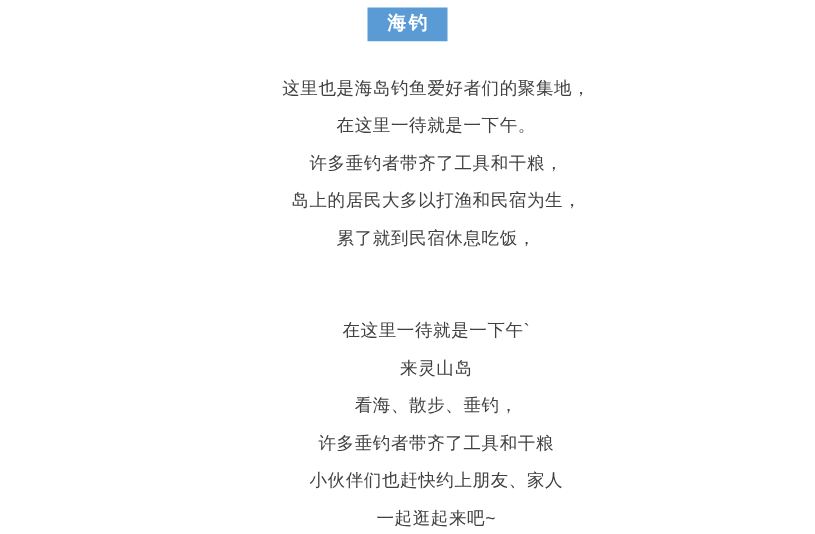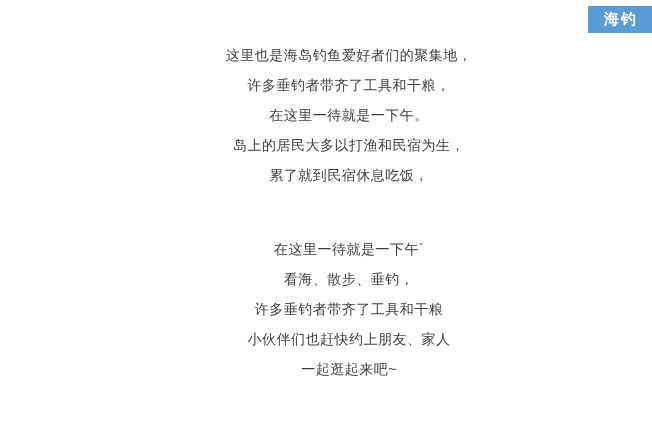--- a/index.html
+++ b/index.html
@@ -14,22 +14,22 @@
     overflow: hidden;
   }
   .page {
     width: 652px;
     height: 427px;
     position: relative;
     box-sizing: border-box;
     padding-top: 6px;
   }
   .title-wrap {
-    text-align: right;
-    margin-bottom: 7px;
+    text-align: center;
+    margin-bottom: 22px;
   }
   .title-badge {
     display: inline-block;
     background: #5B9BD5;
     color: #ffffff;
     font-size: 15px;
     font-weight: bold;
     letter-spacing: 2px;
     padding: 3px 14px 4px 16px;
     line-height: 1.3;
@@ -53,29 +53,30 @@
 <body>
 
 <div class="page">
 
   <div class="title-wrap">
     <span class="title-badge">海钓</span>
   </div>
 
   <div class="stanza">
     <div class="line">这里也是海岛钓鱼爱好者们的聚集地，</div>
+    <div class="line">在这里一待就是一下午。</div>
     <div class="line">许多垂钓者带齐了工具和干粮，</div>
-    <div class="line">在这里一待就是一下午。</div>
     <div class="line">岛上的居民大多以打渔和民宿为生，</div>
     <div class="line">累了就到民宿休息吃饭，</div>
   </div>
 
   <div class="spacer"></div>
 
   <div class="stanza">
     <div class="line">在这里一待就是一下午`</div>
+    <div class="line">来灵山岛</div>
     <div class="line">看海、散步、垂钓，</div>
     <div class="line">许多垂钓者带齐了工具和干粮</div>
     <div class="line">小伙伴们也赶快约上朋友、家人</div>
     <div class="line">一起逛起来吧~</div>
   </div>
 
 </div>
 
 </body></html>

